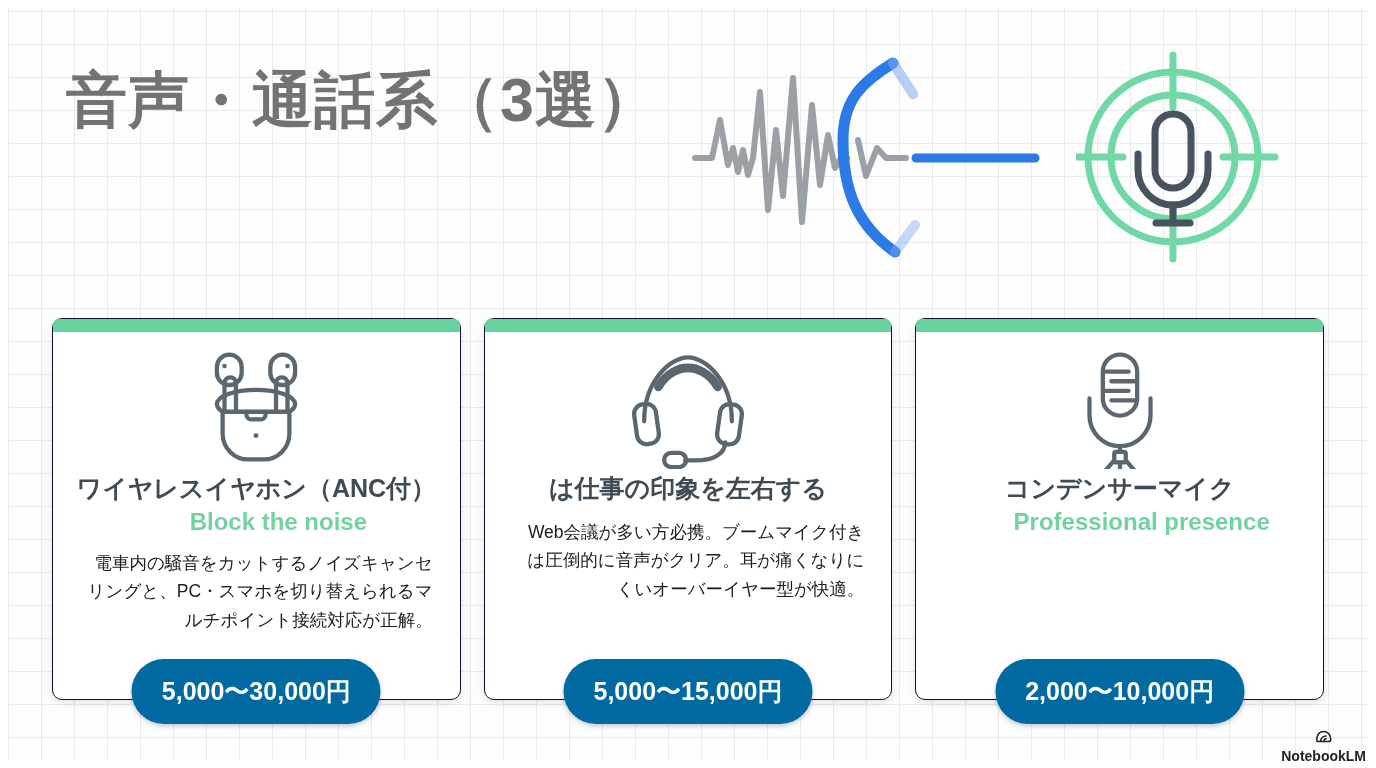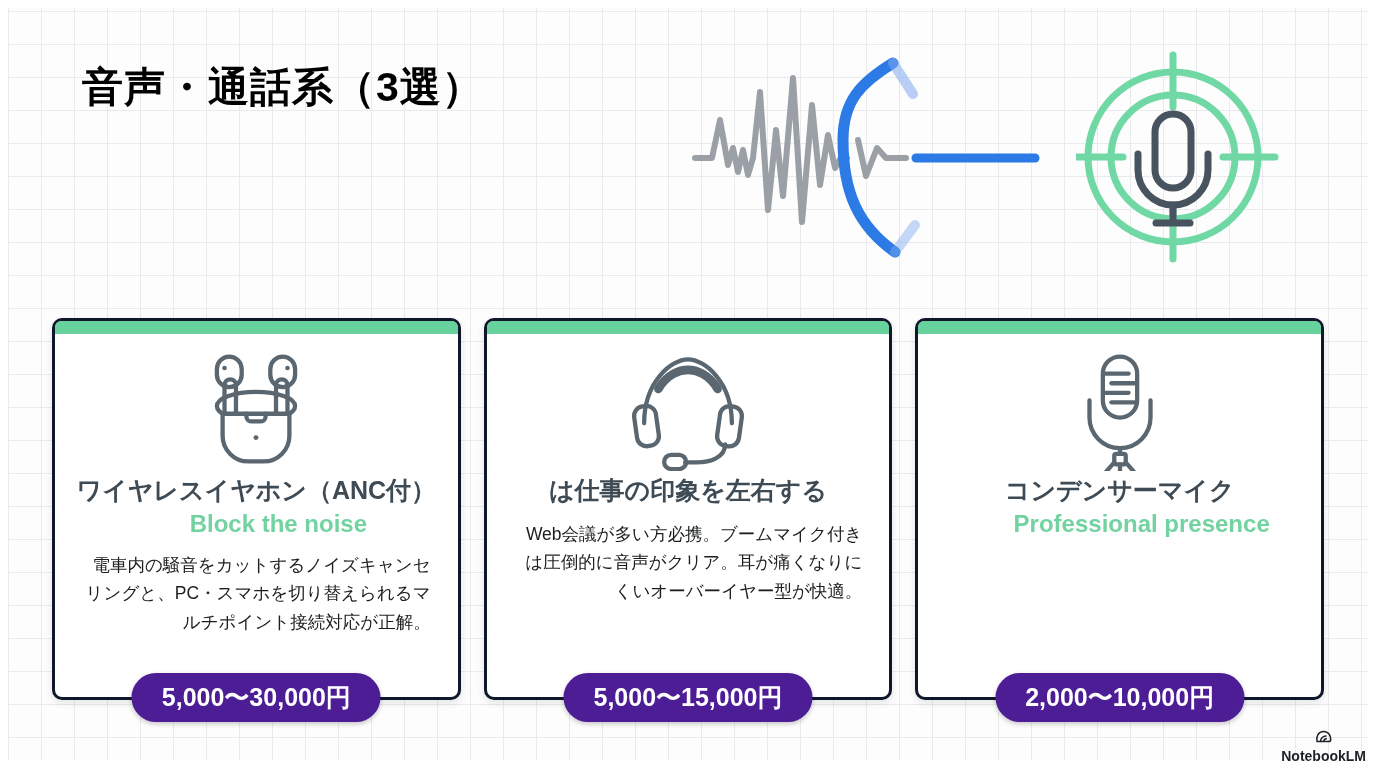--- a/index.html
+++ b/index.html
@@ -8,53 +8,53 @@
     font-family:"Liberation Sans","DejaVu Sans",sans-serif;
     background-color:#fdfdfd;
     background-image:
       linear-gradient(to right,#e8eaec 1.5px,transparent 1.5px),
       linear-gradient(to bottom,#e8eaec 1.5px,transparent 1.5px);
     background-size:33px 33px;
     background-position:8px 11px;
   }
   .frame{position:absolute;inset:0;box-shadow:inset 0 0 0 8px #ffffff;pointer-events:none;}
   .page-title{
-    position:absolute;left:82px;top:60px;
-    font-size:41px;font-weight:800;color:#000000;letter-spacing:1px;
+    position:absolute;left:66px;top:60px;
+    font-size:61px;font-weight:800;color:#737373;letter-spacing:1px;
   }
   .decor{position:absolute;}
   .decor-wave{left:685px;top:48px;}
   .decor-target{left:1076px;top:42px;}
 
   .cards{
     position:absolute;left:52px;top:318px;width:1272px;
     display:flex;gap:23px;
   }
   .card{
     flex:1 1 0;height:382px;position:relative;
-    background:#ffffff;border:3px solid #0f172a;border-radius:10px;
+    background:#ffffff;border:1px solid #0f172a;border-radius:10px;
     box-shadow:0 3px 7px rgba(70,80,90,.14);
     box-sizing:border-box;
   }
   .accent-bar{height:13px;background:#67d29e;border-radius:6px 6px 0 0;}
   .icon-wrap{height:126px;display:flex;align-items:center;justify-content:center;margin-top:12px;}
   .card-title{
     text-align:center;font-size:25px;font-weight:700;color:#3e4a54;margin-top:2px;
   }
   .card-subtitle{
     text-align:center;font-size:24px;font-weight:700;color:#72d3a0;margin-top:3px;padding-left:44px;
   }
   .card-desc{
     margin:13px 27px 0 27px;font-size:17.5px;line-height:1.62;color:#1b1d1f;
     text-align:right;font-weight:500;
   }
   .price-pill{
     position:absolute;left:50%;bottom:-25px;transform:translateX(-50%);
-    background:#4c1d95;color:#ffffff;font-size:25px;font-weight:700;
-    padding:8px 30px;border-radius:40px;white-space:nowrap;
+    background:#0369a1;color:#ffffff;font-size:25px;font-weight:700;
+    padding:16px 30px;border-radius:40px;white-space:nowrap;
     box-shadow:0 2px 5px rgba(0,0,0,.22);
   }
 
   .brand{
     position:absolute;right:10px;bottom:4px;display:flex;align-items:center;gap:4px;
     color:#1d2124;font-size:14px;font-weight:700;flex-direction:column;
   }
 </style>
 </head>
 <body>

